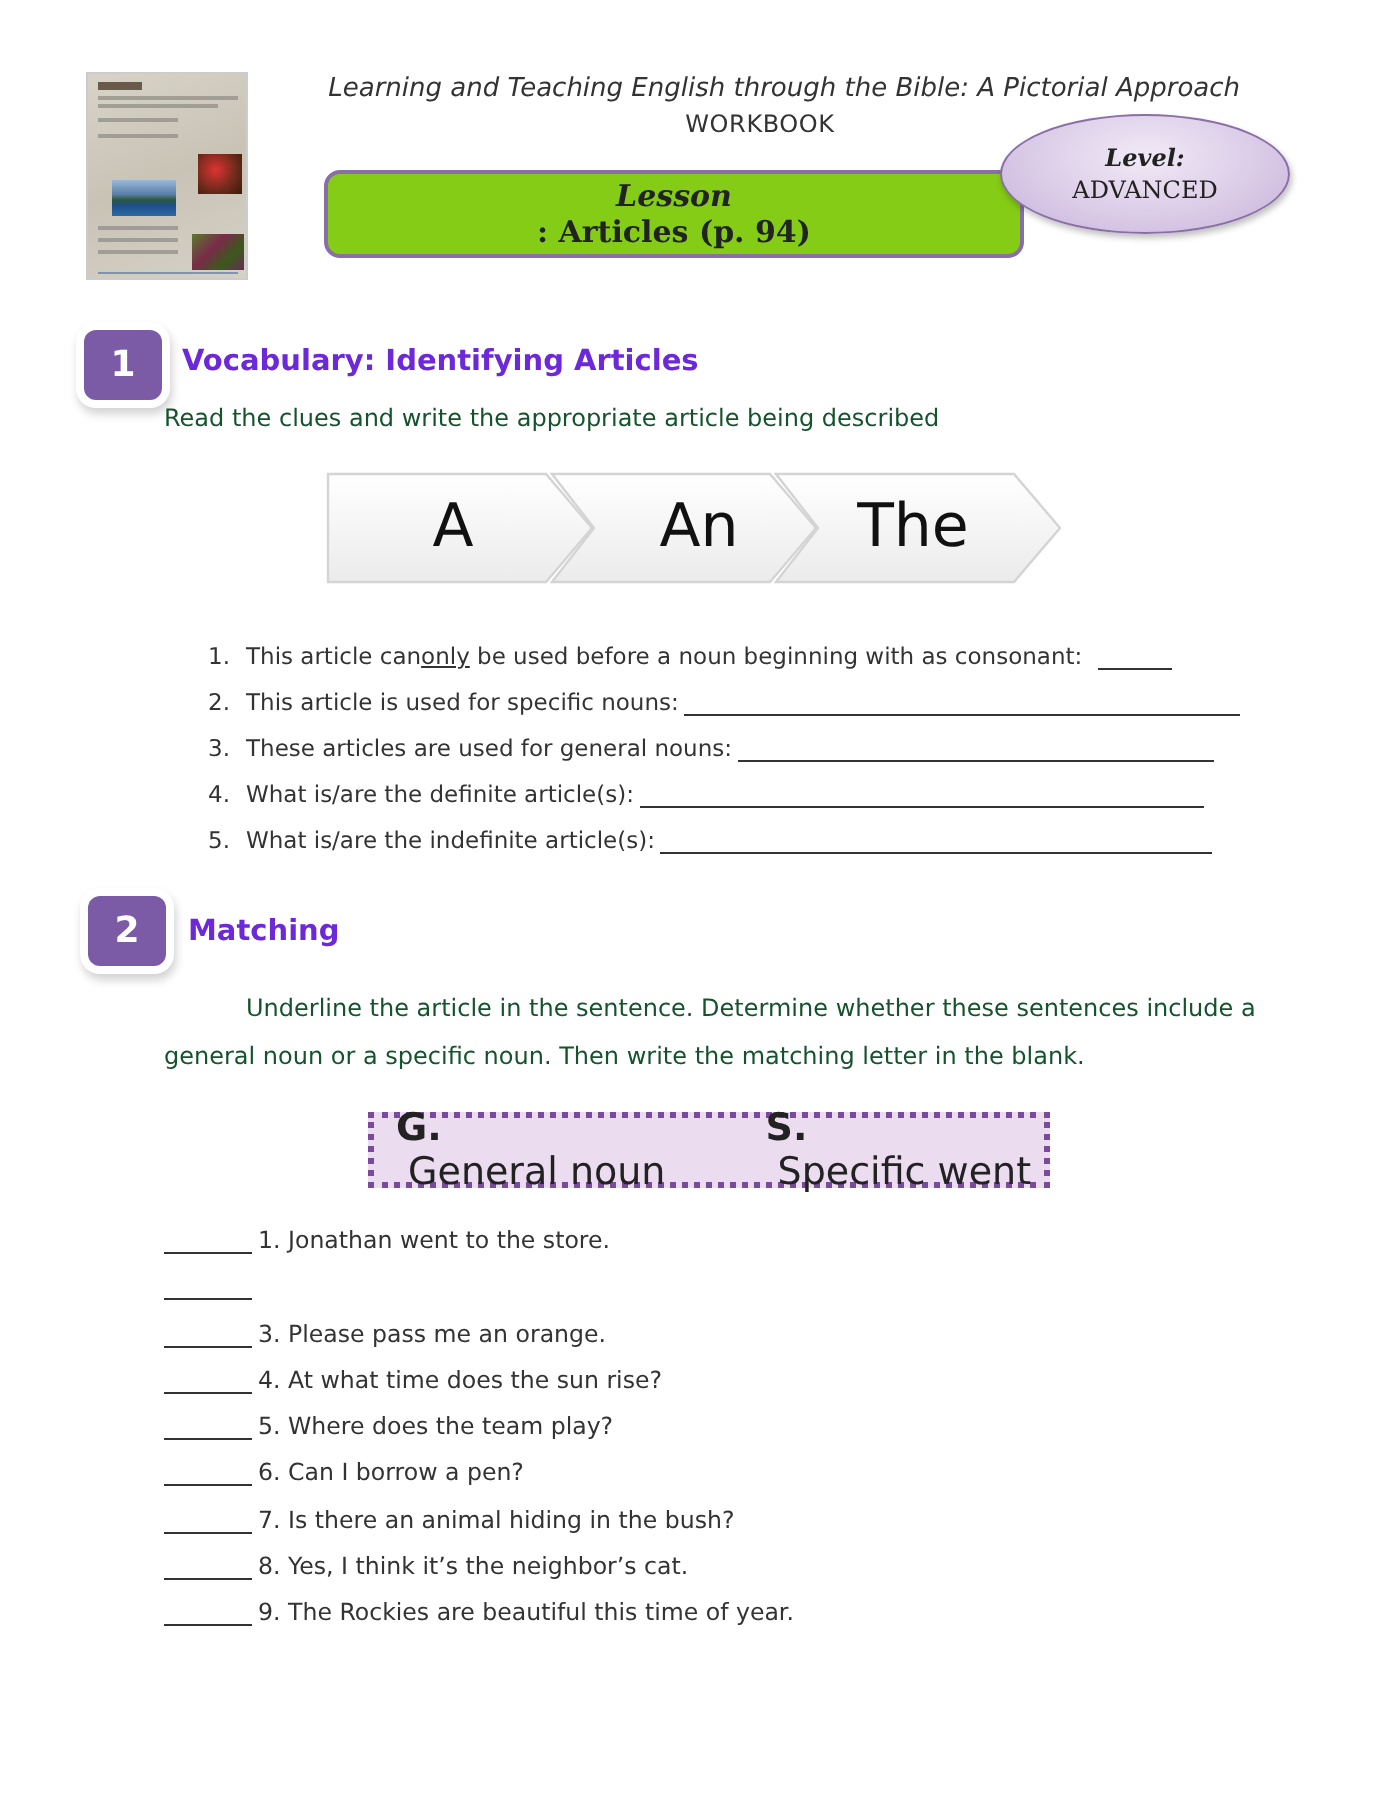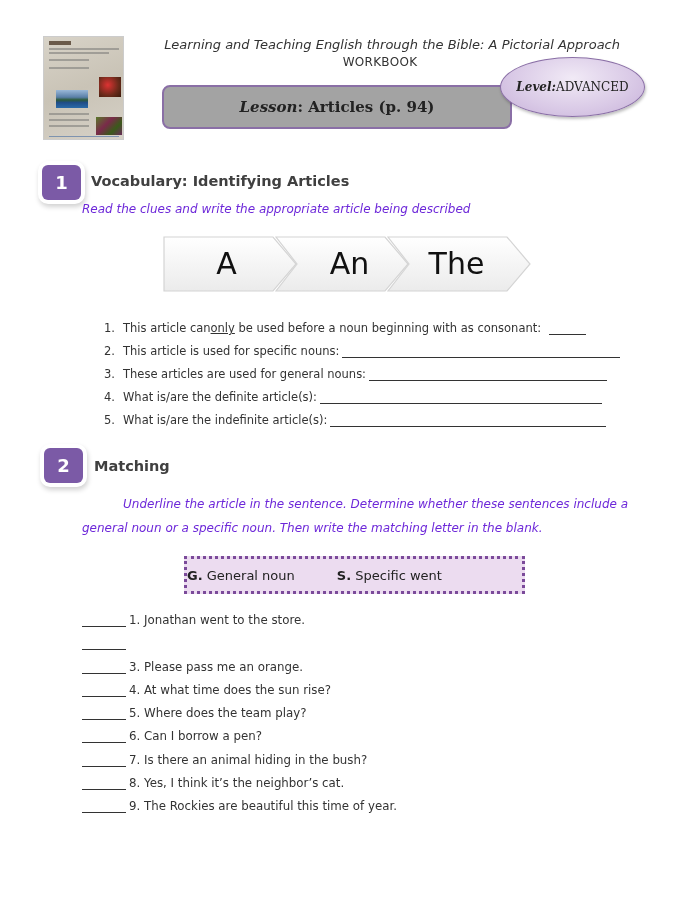--- a/index.html
+++ b/index.html
@@ -23,67 +23,67 @@
   .header-title {
     position: absolute; left: 140px; top: 37px; width: 480px; text-align: right;
     font-style: italic; font-size: 13px; color: #333; line-height: 16px;
   }
   .header-sub {
     position: absolute; left: 140px; top: 55px; width: 480px; text-align: center;
     font-size: 12px; color: #333; letter-spacing: .3px;
   }
   .lesson-box {
     position: absolute; left: 162px; top: 85px; width: 350px; height: 44px;
-    border: 2px solid #8a6fa6; border-radius: 8px; background: #a3a3a3;
+    border: 2px solid #8a6fa6; border-radius: 8px; background: #84cc16;
     display: flex; align-items: center; justify-content: center;
-    font-family: "DejaVu Serif", serif; font-size: 15px; color: #222; font-weight: bold;
+    font-family: "DejaVu Serif", serif; font-size: 15px; color: #222; font-weight: bold; flex-direction: column;
   }
   .lesson-box .lab { font-style: italic; }
   .level-oval {
     position: absolute; left: 500px; top: 57px; width: 145px; height: 60px;
     border-radius: 50%; border: 1px solid #8a6fa6;
     background: radial-gradient(ellipse at 50% 35%, #f1eaf6 0%, #d9c9e6 60%, #c6b0d8 100%);
     box-shadow: 1px 2px 3px rgba(0,0,0,.25);
-    display: flex; align-items: center; justify-content: center;
+    display: flex; flex-direction: column; align-items: center; justify-content: center;
     font-family: "DejaVu Serif", serif; color: #222; line-height: 16px;
   }
   .level-oval .lvl-label { font-style: italic; font-weight: bold; font-size: 12px; }
   .level-oval .lvl-value { font-size: 12px; }
 
   .sec-badge {
     position: absolute; width: 39px; height: 35px; border-radius: 6px;
     background: #7b5aa6; color: #fff; font-weight: bold; font-size: 18px;
     display: flex; align-items: center; justify-content: center;
     box-shadow: 0 0 0 4px #ffffff, 1px 3px 5px 4px rgba(0,0,0,.18);
   }
   .sec-title {
-    position: absolute; font-weight: bold; font-size: 14.5px; color: #404040;
-  }
-  .instr { position: absolute; font-style: italic; font-size: 12px; color: #6d28d9; line-height: 24px; }
+    position: absolute; font-weight: bold; font-size: 14.5px; color: #6d28d9;
+  }
+  .instr { position: absolute; font-size: 12px; color: #14532d; line-height: 24px; }
 
   .chevrons { position: absolute; left: 163px; top: 236px; width: 370px; height: 56px; }
   .chev {
     position: absolute; top: 0; height: 55px;
     display: flex; align-items: center; justify-content: center;
     font-size: 30px; color: #111;
   }
   .chev svg { position: absolute; left: 0; top: 0; }
   .chev span { position: relative; }
 
   .vocab-list { position: absolute; left: 104px; top: 312px; width: 520px; font-size: 11.5px; color: #333; }
   .vocab-list .item { height: 23px; display: flex; align-items: flex-end; }
   .vocab-list .num { width: 19px; }
   .vocab-list .blank { border-bottom: 1px solid #333; margin-left: 3px; height: 12px; }
   .vocab-list u { text-decoration: underline; }
 
   .legend-box {
     position: absolute; left: 184px; top: 556px; width: 341px; height: 38px;
     background: #ecdcf0; border: 3px dotted #7b4a9a;
-    display: flex; align-items: center; 
-    font-size: 13px; color: #222;
+    display: flex; align-items: center; padding-left: 11px;
+    font-size: 19px; color: #222;
   }
   .legend-box b { font-weight: bold; }
   .legend-box .s-part { margin-left: 42px; }
 
   .match-list { position: absolute; left: 82px; top: 613px; width: 400px; font-size: 11.8px; color: #333; }
   .match-list .row { height: 23.3px; display: flex; align-items: flex-start; }
   .match-list .blank { width: 44px; border-bottom: 1px solid #333; height: 12px; margin-right: 3px; margin-top: 2px; }
 </style>
 </head>
 <body>

